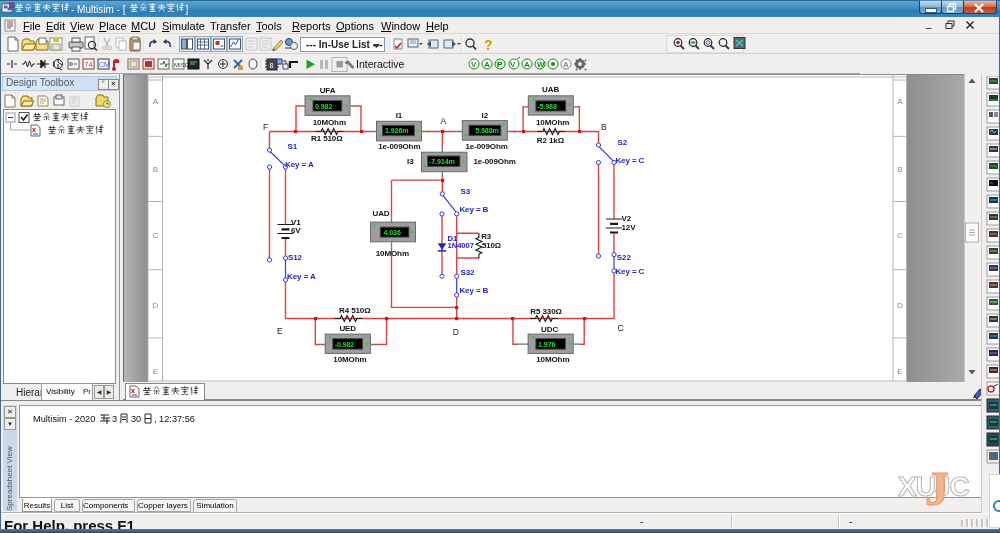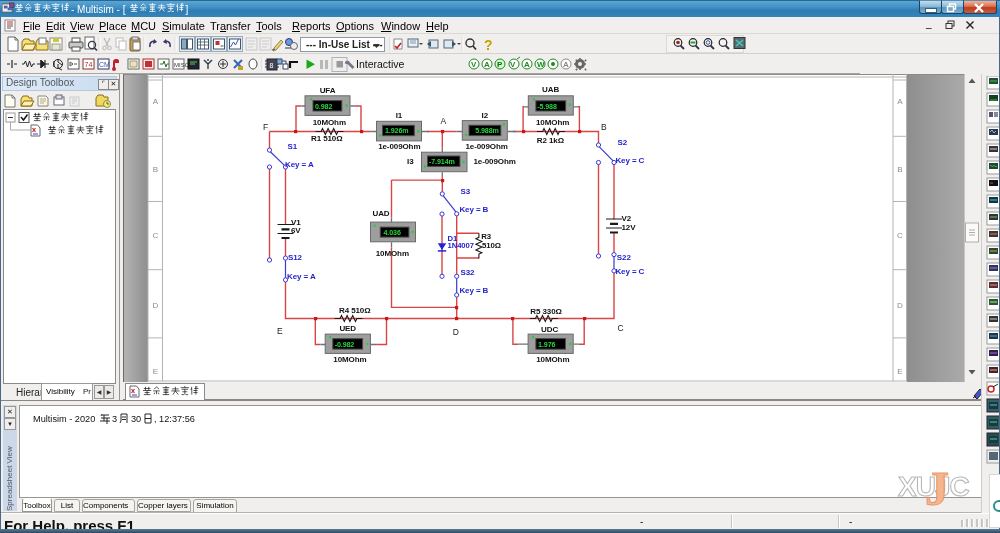--- a/index.html
+++ b/index.html
@@ -644,21 +644,21 @@
   <g stroke="#111" stroke-width=".9" fill="none">
         <use href="#jyue" x="86" y="2"></use>
       </g>
   <text x="98" y="11" font-size="9.2" fill="#111">30</text>
   <g stroke="#111" stroke-width=".9" fill="none">
         <use href="#jri" x="110" y="2"></use>
       </g>
   <text x="121" y="11" font-size="9.2" fill="#111">, 12:37:56</text>
  </svg>
 
- <div class="abs" style="left:22px;top:97px;width:30px;height:14px;background:#fff;border:1px solid #98958f;border-radius:3px 3px 0 0;border-top-color:#fff;box-sizing:border-box;font-size:8px;padding-top:2px;text-align:center">Toolbox</div>
+ <div class="abs" style="left:22px;top:97px;width:30px;height:14px;background:#fff;border:1px solid #98958f;border-radius:3px 3px 0 0;border-top-color:#fff;box-sizing:border-box;font-size:8px;padding-top:2px;text-align:center">Results</div>
  <div class="abs" style="left:54px;top:98px;width:26px;height:13px;background:#f5f4f2;border:1px solid #a8a5a0;border-radius:3px 3px 0 0;box-sizing:border-box;font-size:8px;padding-top:1px;text-align:center">List</div>
  <div class="abs" style="left:82px;top:98px;width:53px;height:13px;background:#f5f4f2;border:1px solid #a8a5a0;border-radius:3px 3px 0 0;box-sizing:border-box;font-size:8px;padding-top:1px;">Components</div>
  <div class="abs" style="left:137px;top:98px;width:54px;height:13px;background:#f5f4f2;border:1px solid #a8a5a0;border-radius:3px 3px 0 0;box-sizing:border-box;font-size:8px;padding-top:1px;text-align:left">Copper layers</div>
  <div class="abs" style="left:193px;top:98px;width:44px;height:28px;background:#f5f4f2;border:1px solid #a8a5a0;border-radius:3px 3px 0 0;box-sizing:border-box;font-size:8px;padding-top:1px;text-align:center">Simulation</div>
 </div>
 
 <svg class="abs" style="left:893px;top:462px;z-index:30" width="107" height="55" viewBox="0 0 107 55">
  <text x="5" y="34" font-size="28" font-weight="bold" fill="#fff" stroke="#b8b8b8" stroke-width="1.1" letter-spacing="-1">XUJC</text>
 
  <text x="32" y="43" font-size="48" font-weight="bold" font-family="Liberation Serif,serif" fill="#f5b28a" stroke="#ea9060" stroke-width="1" opacity=".95">J</text>

